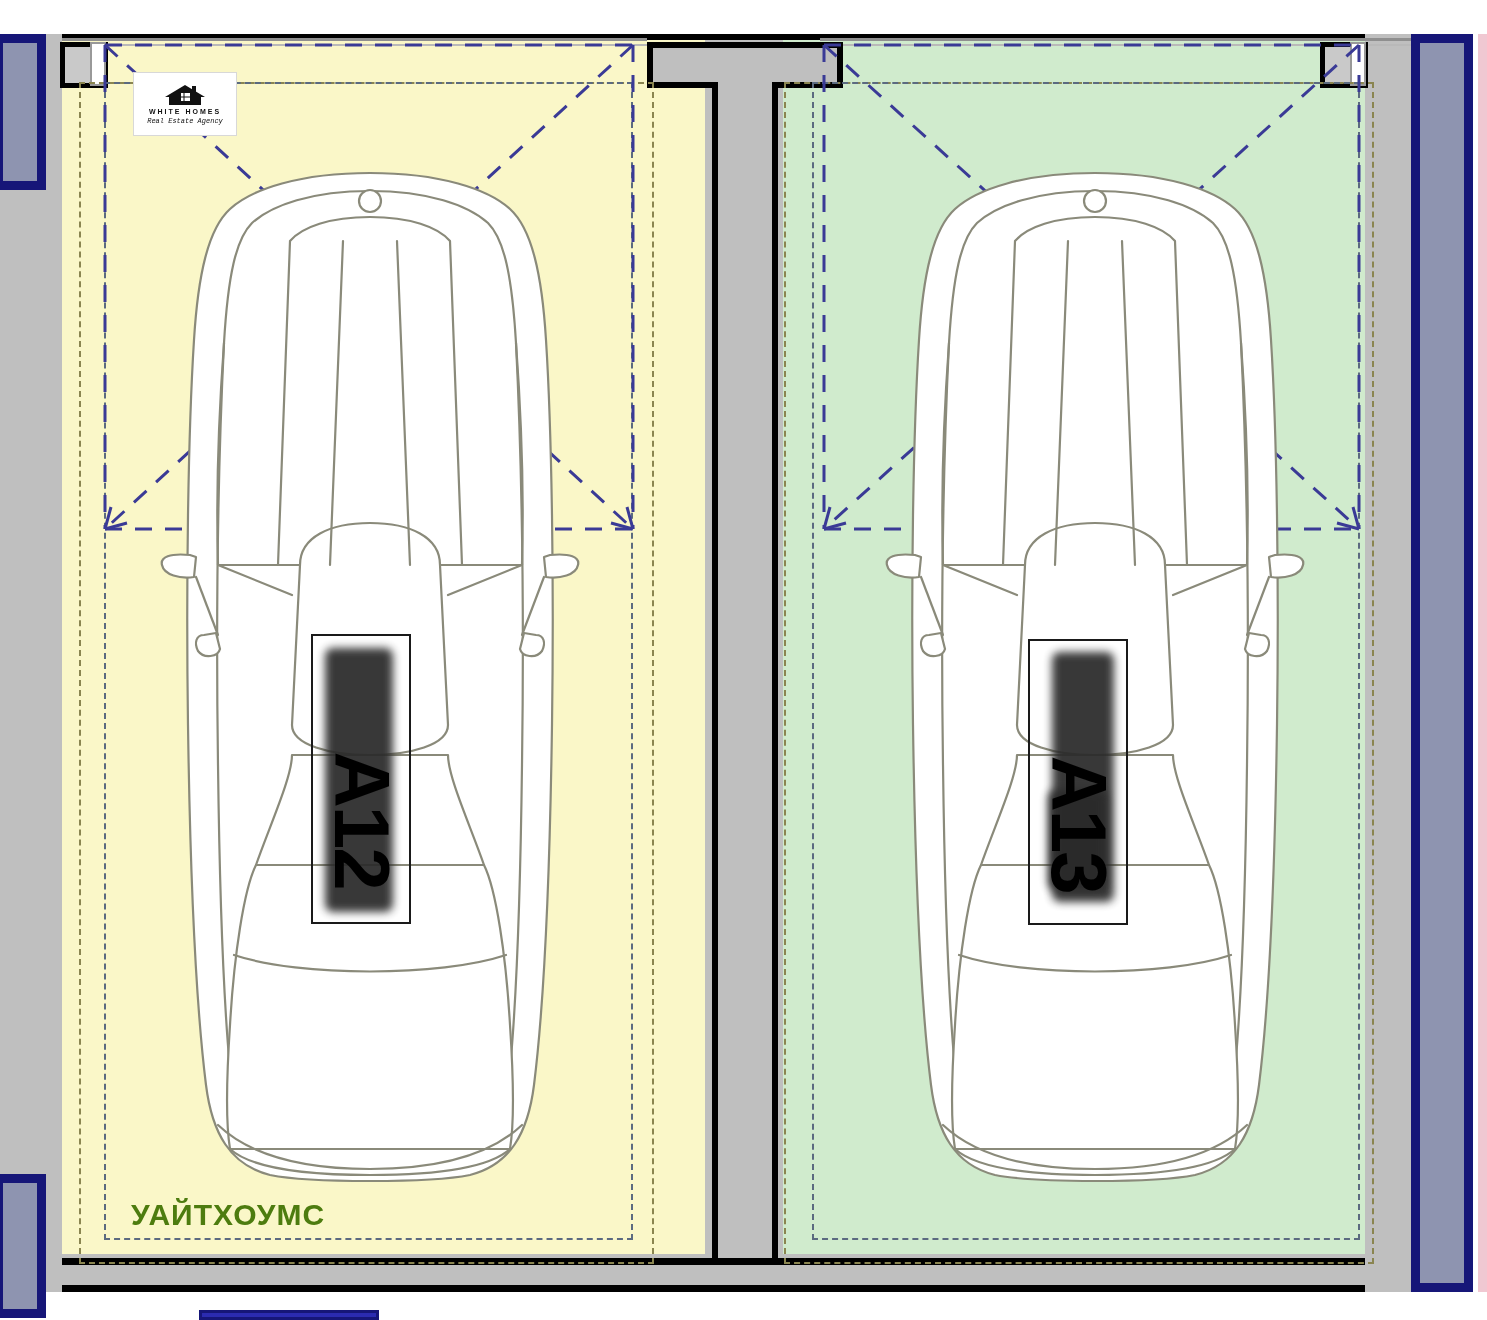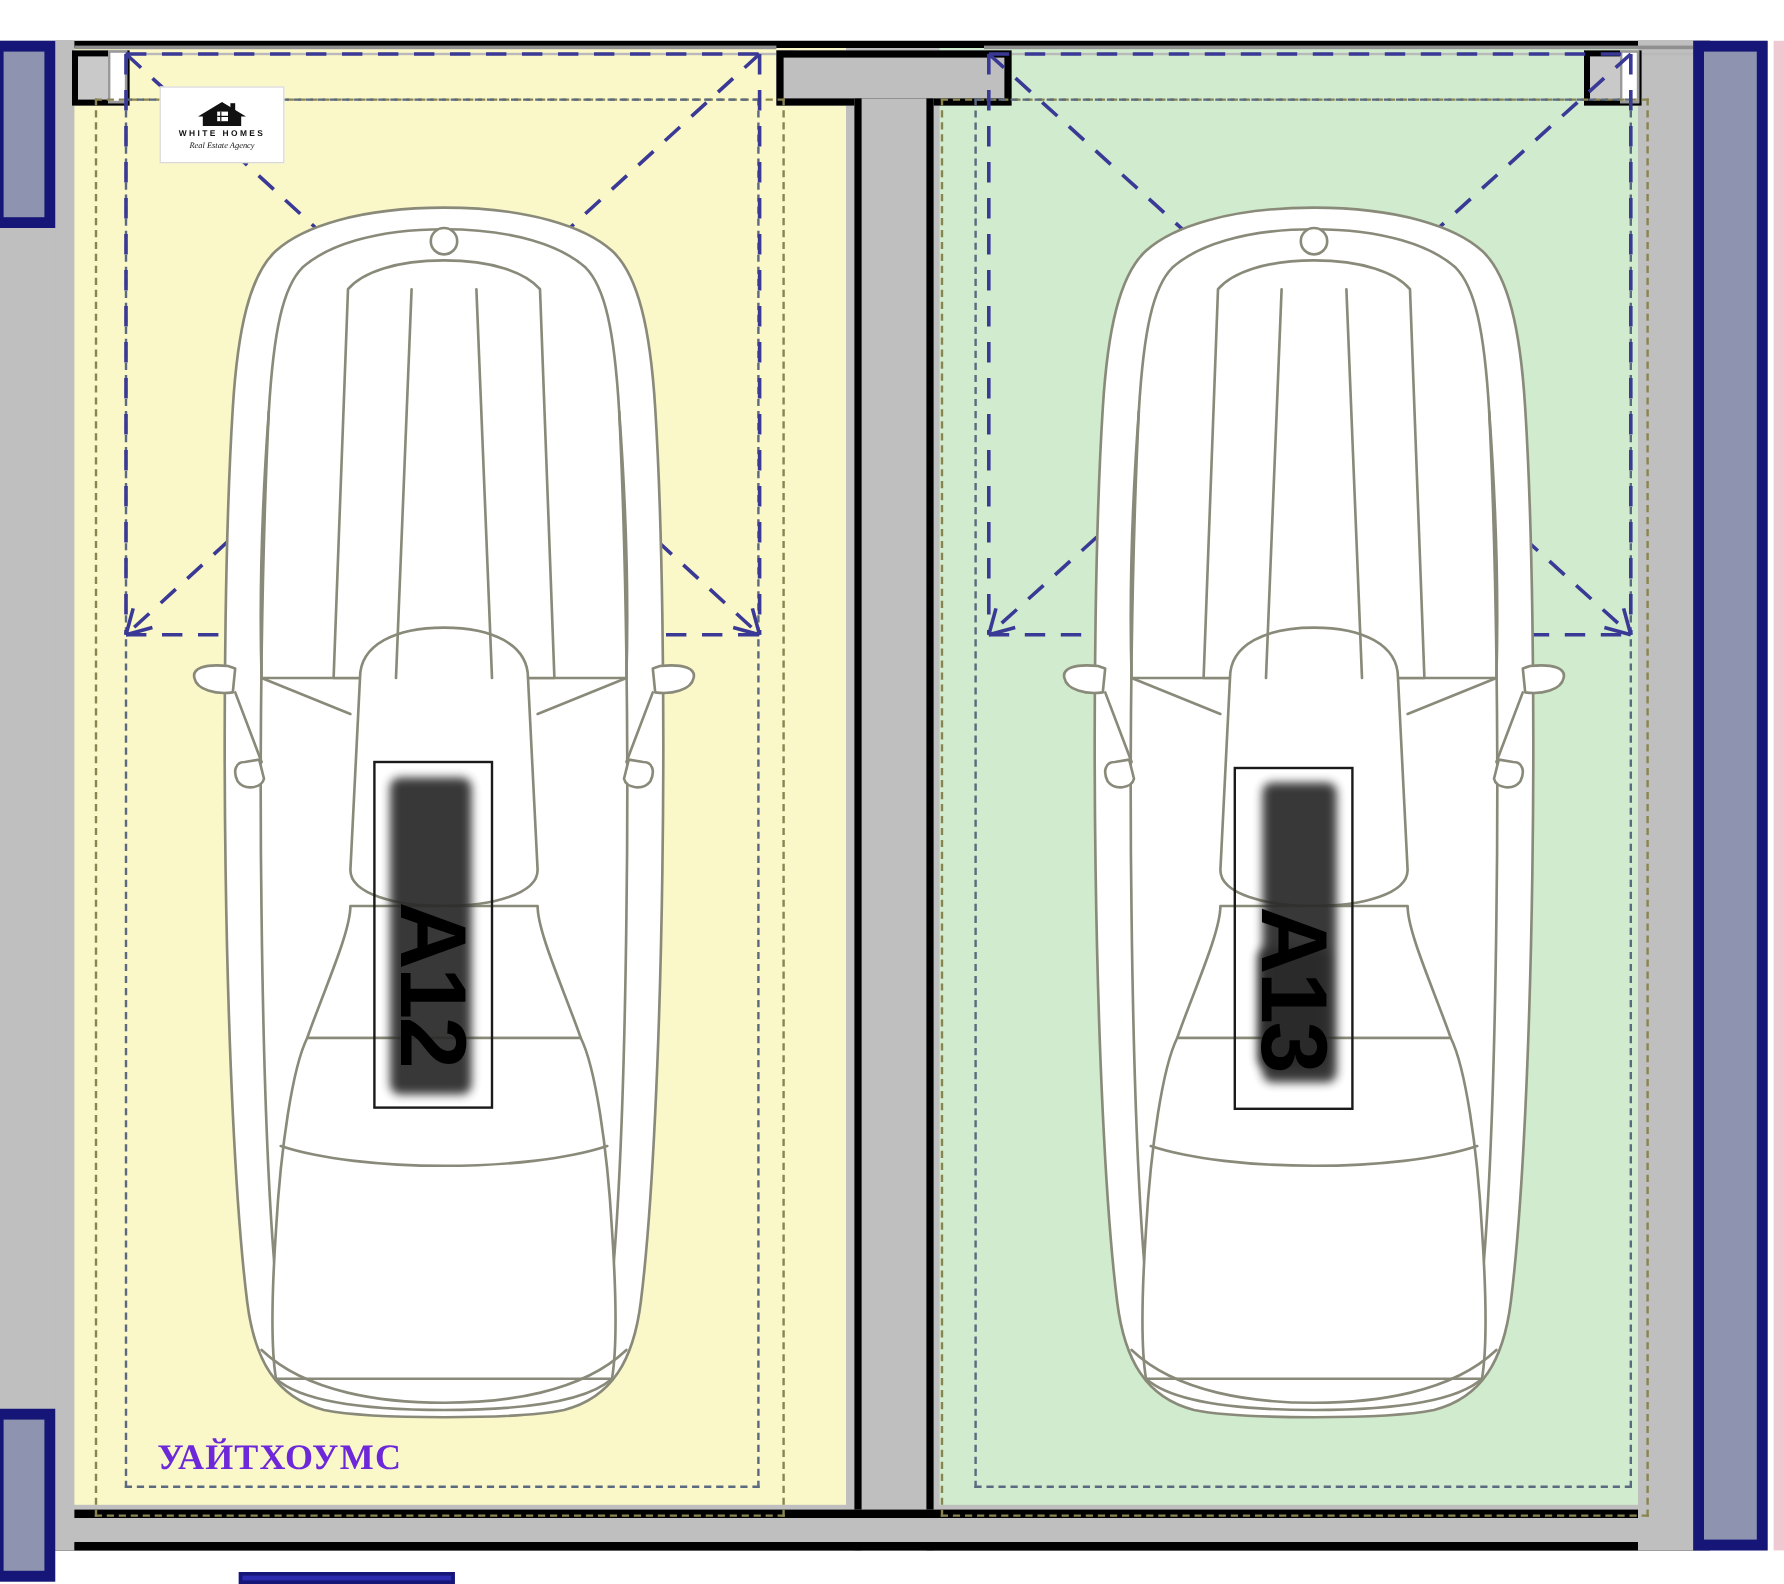--- a/index.html
+++ b/index.html
@@ -75,21 +75,21 @@
   .smudge{position:absolute;background:#2a2a2a;filter:blur(4px);border-radius:8px;opacity:.93;}
   .plate-text{position:absolute;color:#000;font-weight:bold;font-family:"Liberation Sans",sans-serif;
               transform-origin:center center;letter-spacing:-2px;white-space:nowrap;}
 
   
   #logo{position:absolute;left:133px;top:72px;width:102px;height:62px;background:#fff;
         border:1px solid #d8d8d8;display:flex;flex-direction:column;align-items:center;
         justify-content:center;gap:2px;}
   #logo .house{line-height:0;}
   #logo .lw{font-size:7px;letter-spacing:2px;color:#111;font-weight:bold;}
-  #logo .ls{font-size:7px;color:#111;font-family:Liberation Serif, serif;font-style:italic;}
+  #logo .ls{font-size:7px;color:#111;font-family:Liberation Mono, monospace;font-style:italic;}
 
   
   #watermark{position:absolute;left:131px;top:1198px;color:#cf8163;font-size:30px;
              font-weight:bold;letter-spacing:1px;font-family:"Liberation Sans",sans-serif;}
 </style>
 </head>
 <body>
 
 <div id="stage">
 
@@ -284,15 +284,15 @@
         <rect x="19" y="9" width="9" height="8" fill="#fff"></rect>
         <rect x="21.5" y="9" width="1" height="8" fill="#111"></rect>
         <rect x="19" y="12.5" width="9" height="1" fill="#111"></rect>
         <rect x="30" y="2" width="4" height="7" fill="#111"></rect>
       </svg>
     </span>
     <span class="lw">WHITE HOMES</span>
     <span class="ls">Real Estate Agency</span>
   </div>
 
-  <div id="watermark" style="color: #6d28d9; font-family: Liberation Serif, serif;">УАЙТХОУМС</div>
+  <div id="watermark" style="color: #4d7c0f;">УАЙТХОУМС</div>
 
 </div>
 
 </body></html>

